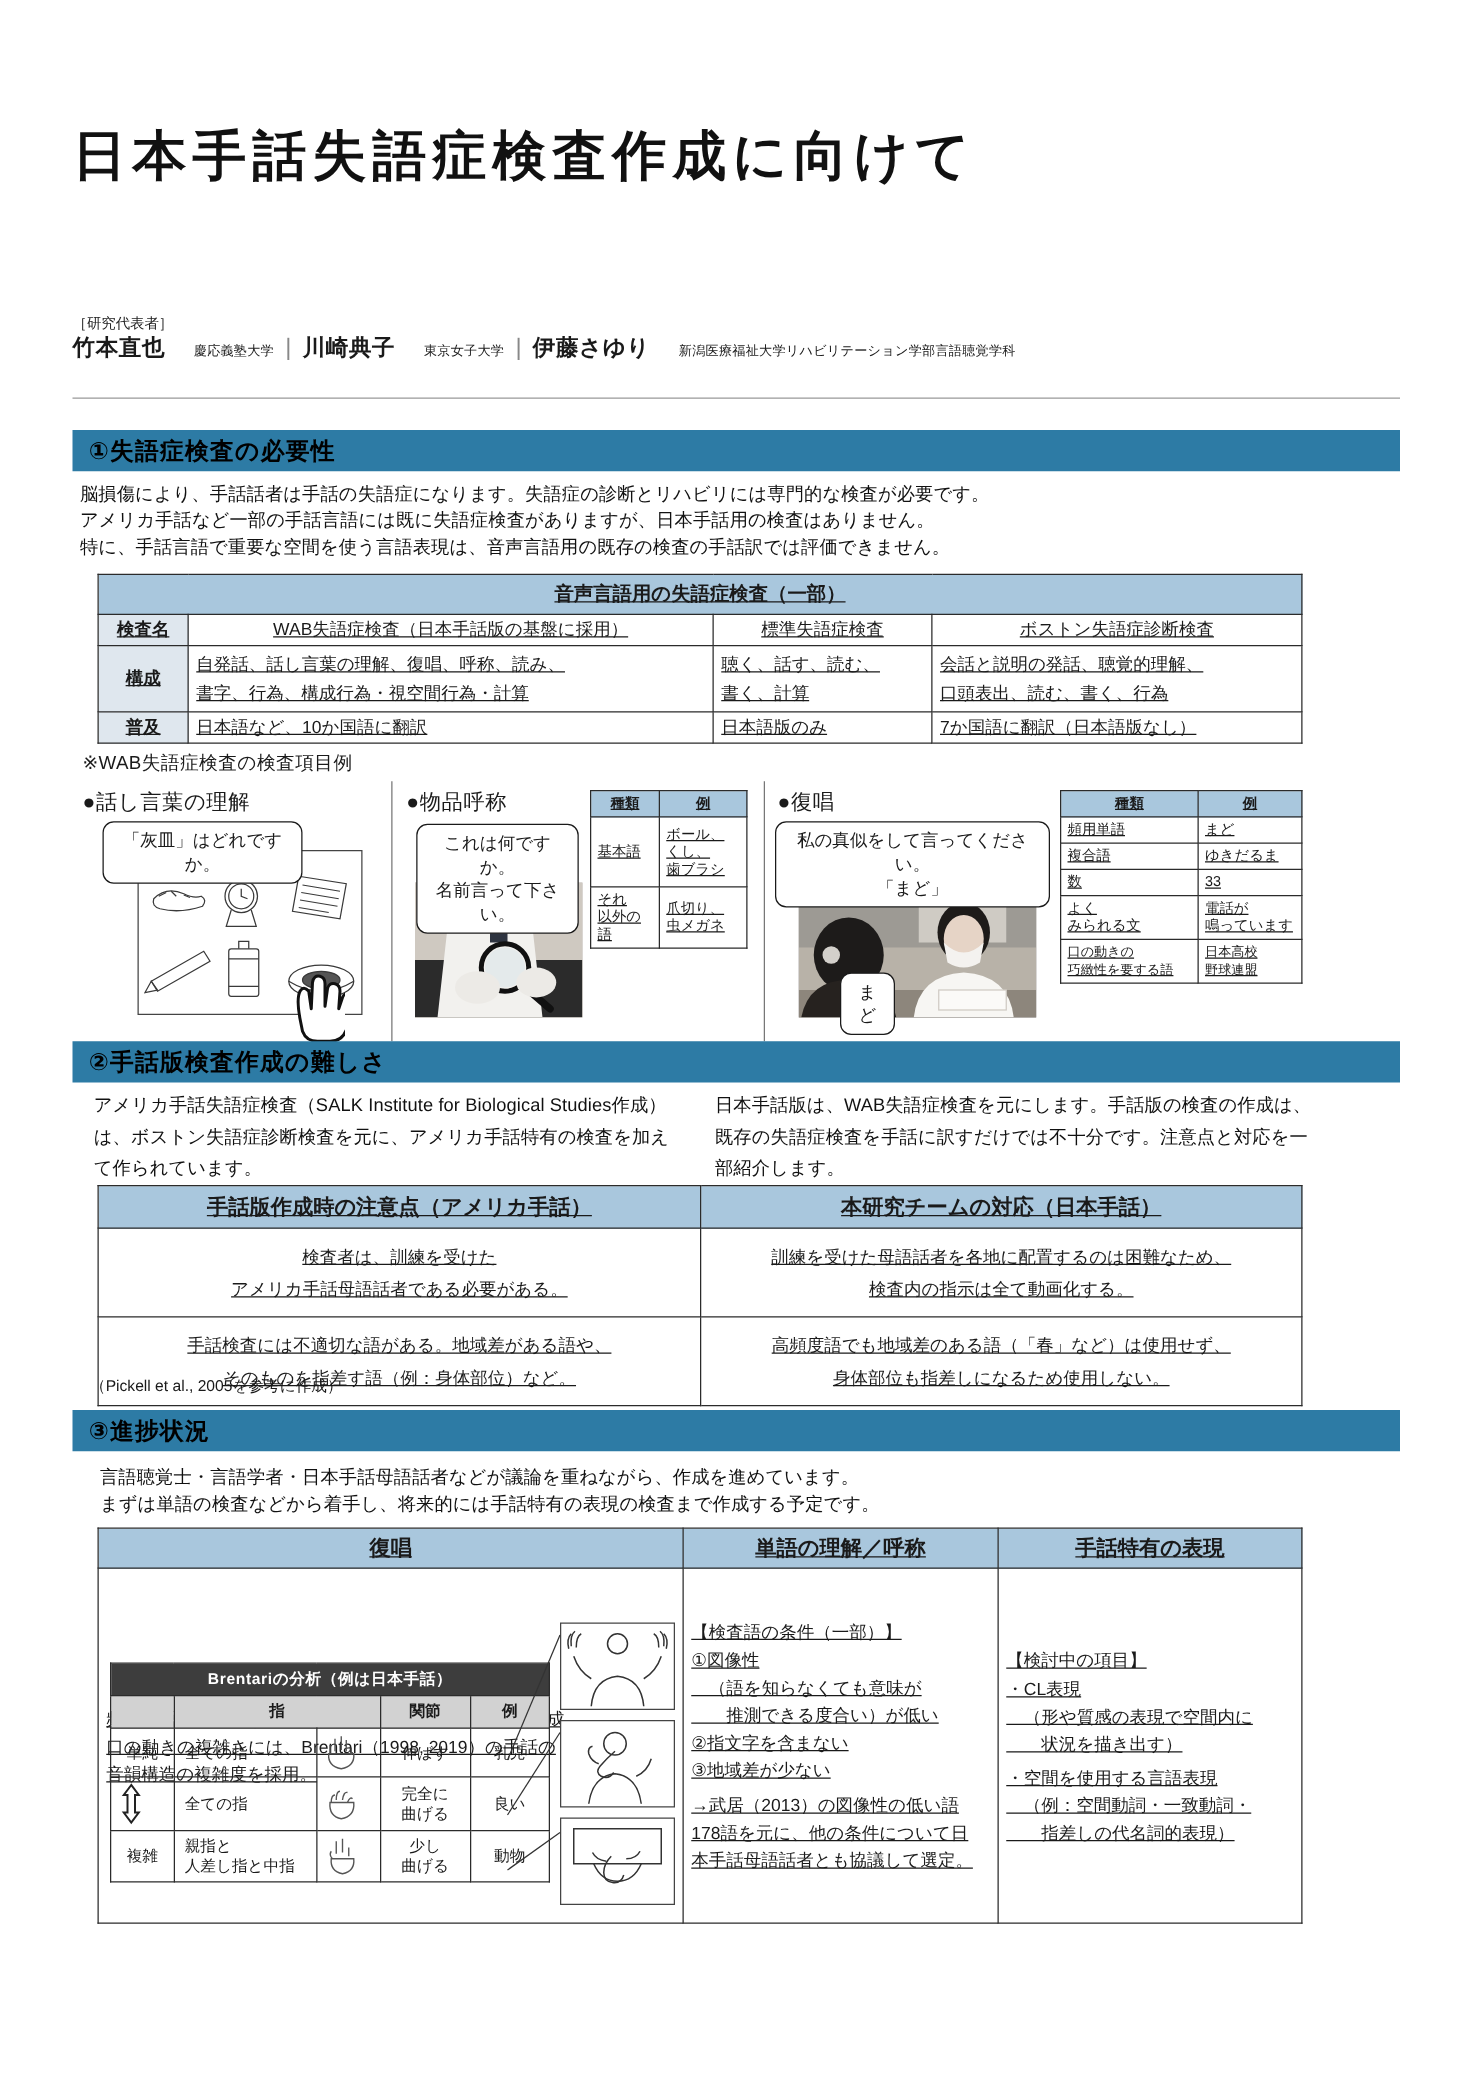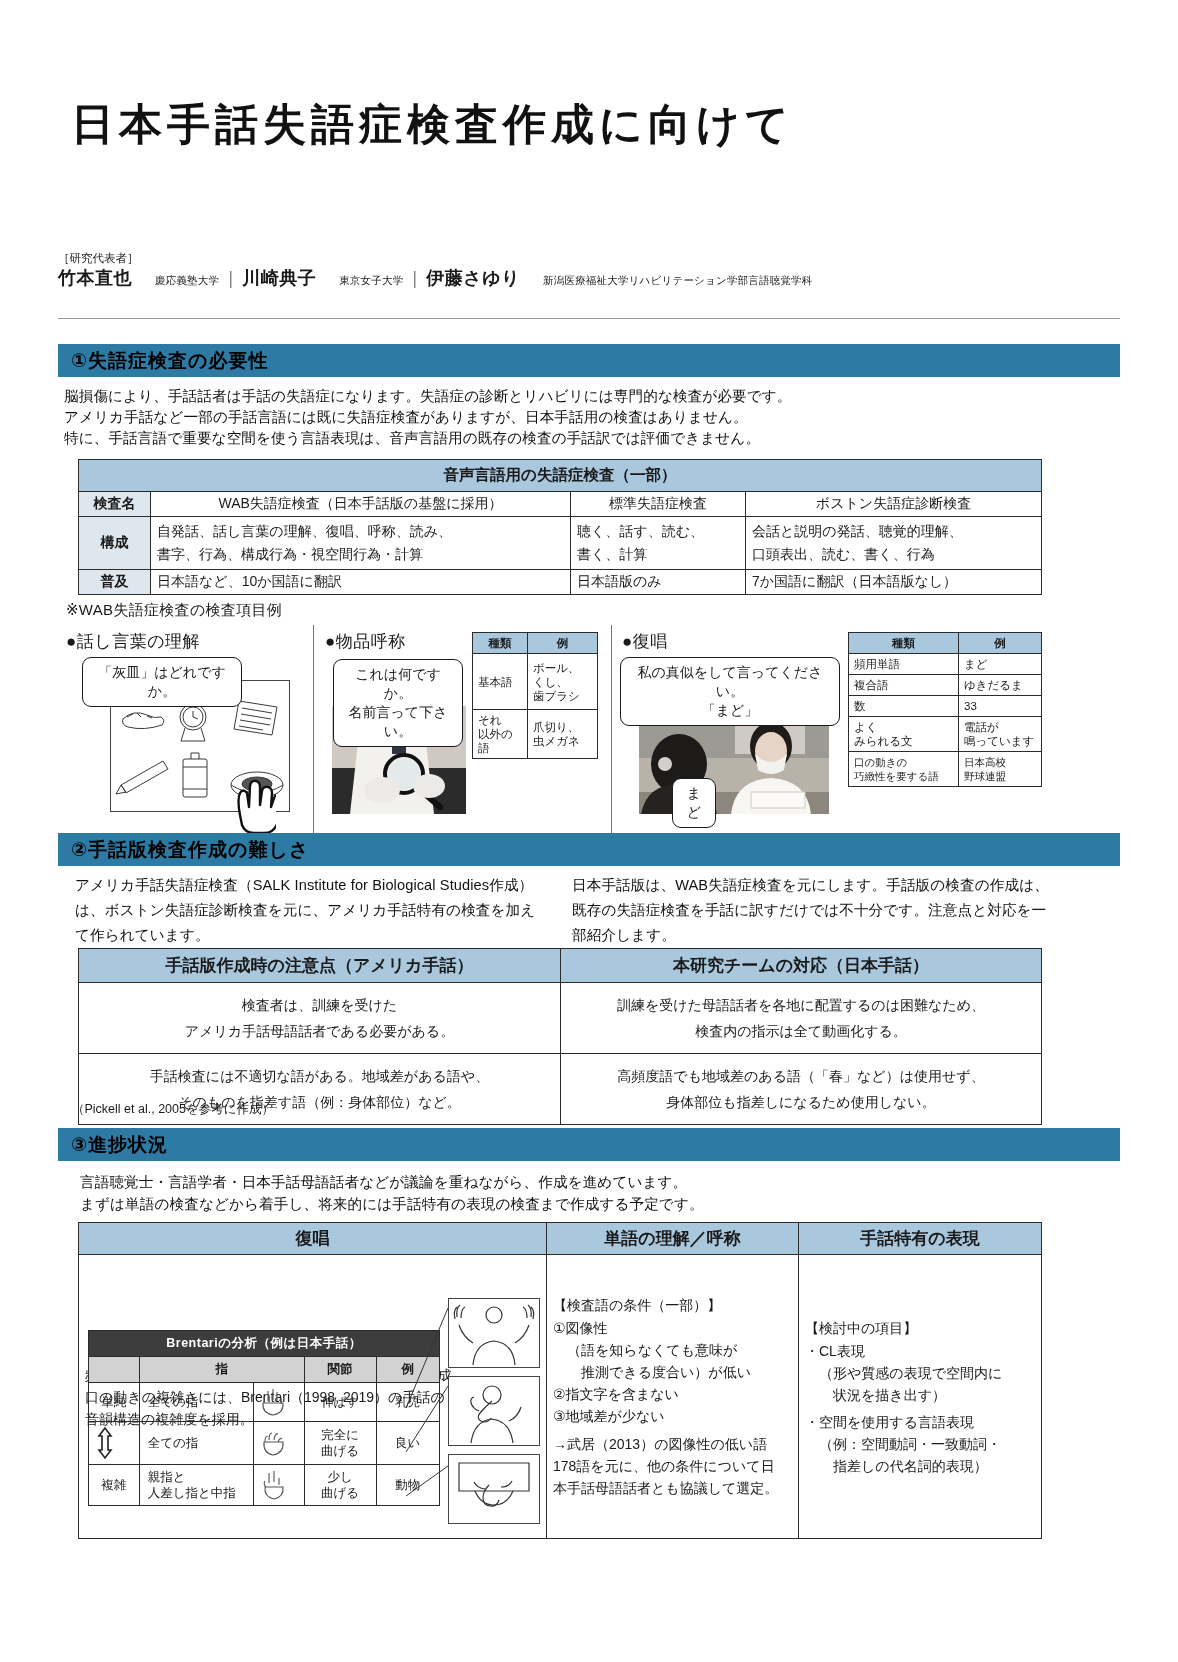--- a/index.html
+++ b/index.html
@@ -9,21 +9,21 @@
     background:#ffffff;
     font-family: "Liberation Sans", "DejaVu Sans", sans-serif;
     color:#1a1a1a;
     position: relative;
     overflow: hidden;
   }
   .page { position:absolute; left:0; top:0; width:1178px; height:1662px; }
 
   
   .title {
-    position:absolute; left:71px; top:96px;
+    position:absolute; left:58px; top:96px;
     font-size:43px; font-weight:bold; letter-spacing:5px;
     color:#111; white-space:nowrap;
   }
   
   .auth-label { position:absolute; left:58px; top:251px; font-size:11.5px; color:#222; }
   .auth-row { position:absolute; left:58px; top:266px; display:flex; align-items:baseline; white-space:nowrap;}
   .auth-name { font-size:18px; font-weight:bold; letter-spacing:0.5px; }
   .auth-aff { font-size:10.5px; margin-left:23px; letter-spacing:0.2px;}
   .auth-sep { margin:0 9px; color:#888; font-size:19px; font-weight:300;}
   .rule { position:absolute; left:58px; top:318px; width:1062px; height:1px; background:#999; }
@@ -31,21 +31,21 @@
   
   .secbar {
     position:absolute; left:58px; width:1062px; height:33px;
     background:#2d7ba5; color:#000000; font-weight:bold; font-size:19px;
     display:flex; align-items:center; padding-left:13px; letter-spacing:1px;
   }
   
   .para { position:absolute; font-size:14.6px; line-height:21.5px; letter-spacing:0.1px; color:#111; }
 
   
-  table.t { border-collapse:collapse; position:absolute; }
+  table.t { border-collapse:collapse; position:absolute;text-decoration:underline; }
   table.t td, table.t th { border:1px solid #2b2b2b; padding:3px 6px; font-size:14px; vertical-align:middle; }
   .hdr { background:#a9c7dd; font-weight:bold; text-align:center; }
   .lbl { background:#dfe7ee; font-weight:bold; text-align:center; white-space:nowrap; }
   .ctr { text-align:center; }
 
   
   .exhead { position:absolute; font-size:17px; font-weight:500; letter-spacing:0.5px; }
   .notetxt { position:absolute; font-size:15px; letter-spacing:0.3px; }
   .bubble {
     position:absolute; border:1.8px solid #1a1a1a; border-radius:9px;

